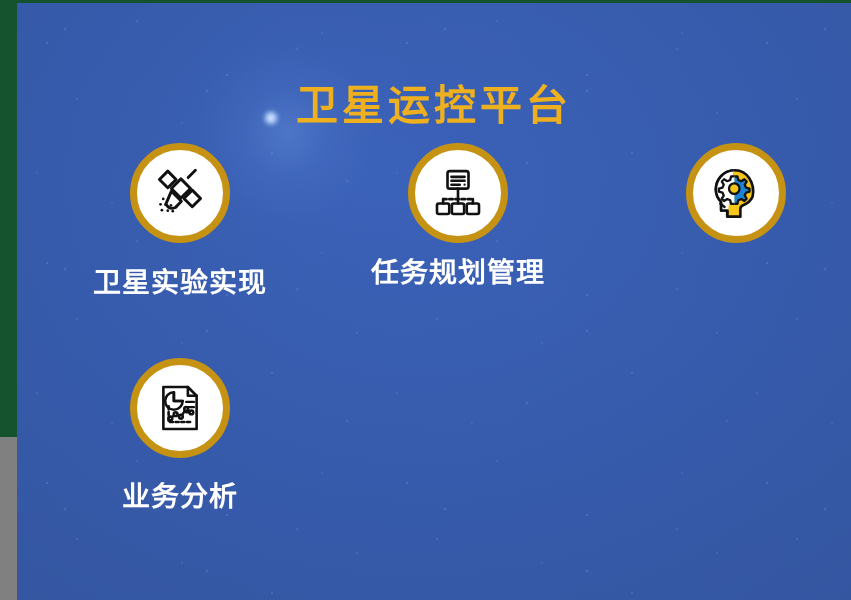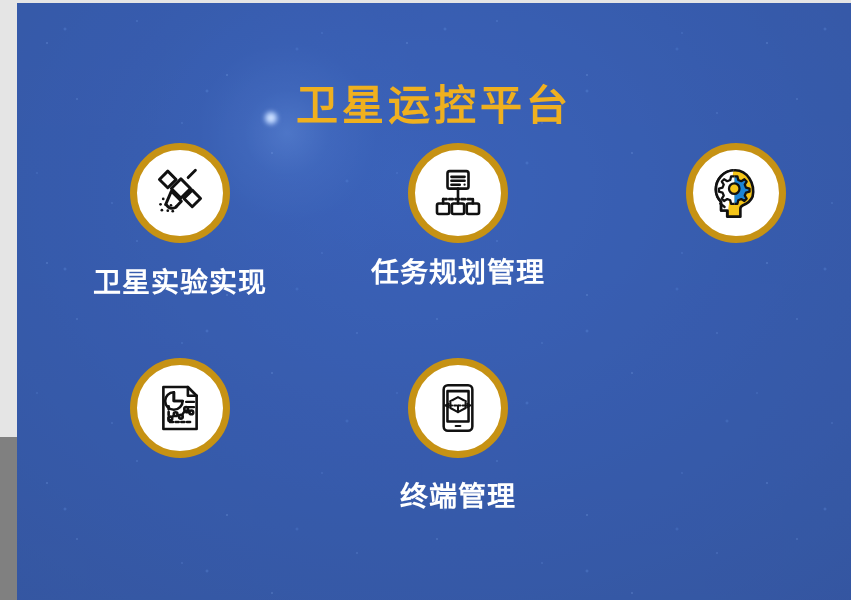--- a/index.html
+++ b/index.html
@@ -13,21 +13,21 @@
     height: 600px;
     overflow: hidden;
     font-family: "DejaVu Sans", "Liberation Sans", sans-serif;
   }
 
   
   #app-frame {
     position: relative;
     width: 851px;
     height: 437px;
-    background: #e5e5e5;
+    background: #14532d;
     box-sizing: border-box;
   }
 
   
   #stage {
     position: absolute;
     left: 17px;
     top: 3px;
     width: 834px;
     height: 597px;
@@ -259,38 +259,19 @@
               <path d="M19 30 v18 h26" stroke-dasharray="3.5 3"></path>
               <path d="M21 44 l6-5 6 3 6-9 6 4" stroke-width="2.8"></path>
               <circle cx="21" cy="44" r="2.1" fill="#ffffff"></circle>
               <circle cx="27" cy="39" r="2.1" fill="#ffffff"></circle>
               <circle cx="33" cy="42" r="2.1" fill="#ffffff"></circle>
               <circle cx="39" cy="33" r="2.1" fill="#ffffff"></circle>
               <circle cx="45" cy="37" r="2.1" fill="#ffffff"></circle>
             </svg>
           </span>
         </div>
-      </div>
-
-      <div class="module-tile tile-r2c3">
-        <div class="module-icon-circle">
-          <span>
-            <svg width="54" height="54" viewBox="0 0 64 64" fill="none" stroke="#111111" stroke-width="3" stroke-linejoin="round" stroke-linecap="round">
-              <rect x="15" y="5" width="34" height="54" rx="5" fill="#ffffff"></rect>
-              <rect x="19.5" y="12" width="25" height="36" fill="#ffffff"></rect>
-              <rect x="28" y="52" width="8" height="2.6" rx="1.3" fill="#111" stroke="none"></rect>
-              <g stroke-width="2.4">
-                <path d="M32 19 l9 5 -9 5 -9-5 z" fill="#ffffff"></path>
-                <path d="M23 24 v8 l9 5 9-5 v-8" fill="#ffffff"></path>
-                <path d="M32 29 v8"></path>
-                <path d="M21 27 l-3.5 2 3.5 2"></path>
-                <path d="M43 27 l3.5 2 -3.5 2"></path>
-                <path d="M17.5 29 h29" stroke-dasharray="2.5 2.5"></path>
-              </g>
-            </svg>
-          </span>
-        </div>
-        <div class="module-label">终端管理</div>
-      </div>
+        <div class="module-label">业务分析</div>
+      </div>
+
 
     </div>
   </div>
 </div>
 
 </body></html>

